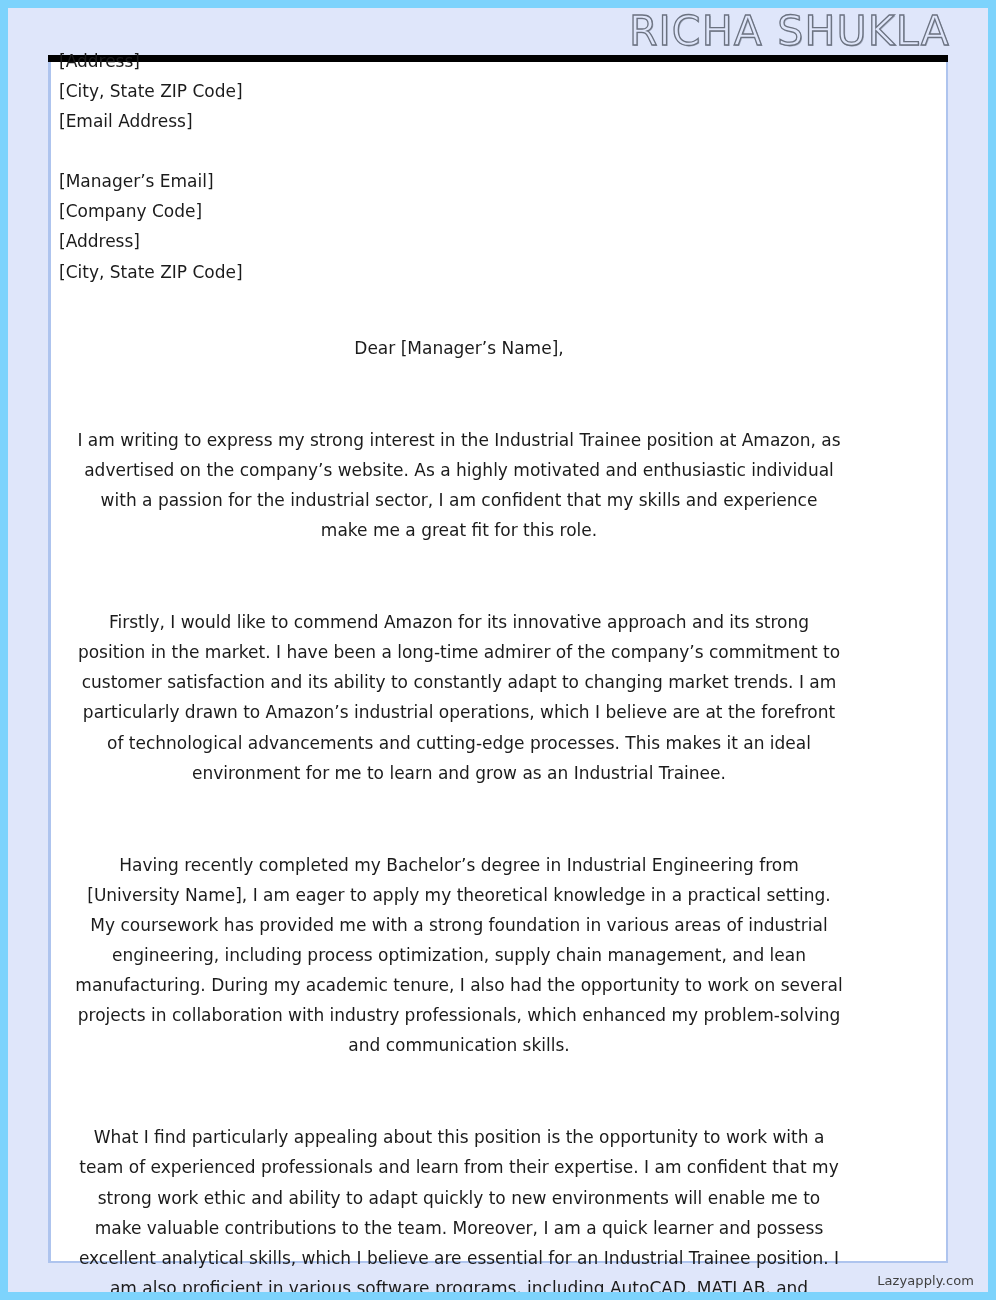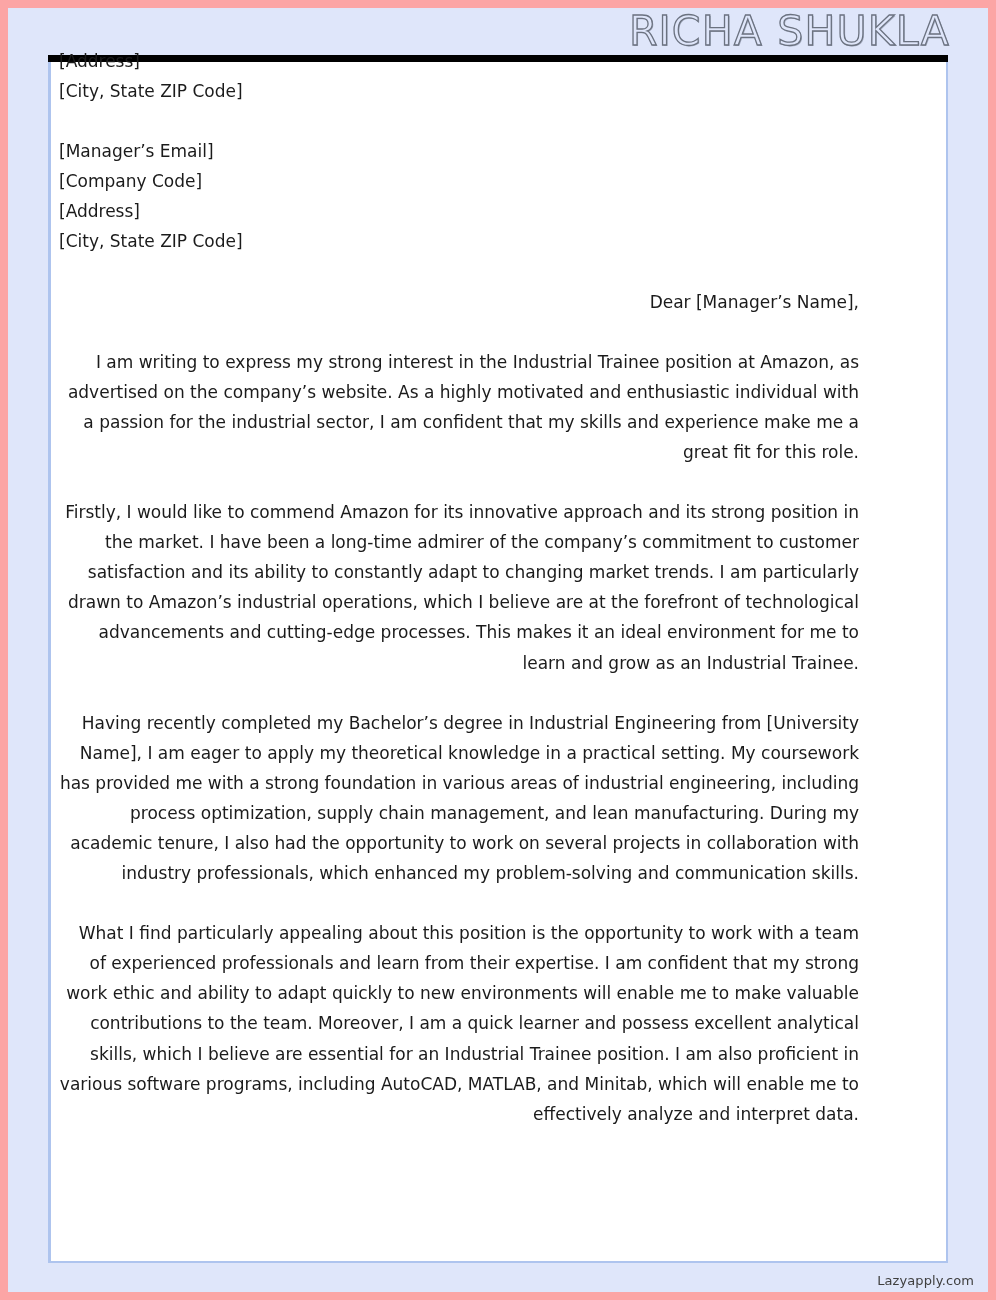--- a/index.html
+++ b/index.html
@@ -13,21 +13,21 @@
   body {
     background: #000000;
     font-family: "DejaVu Sans", sans-serif;
   }
 
   
   #canvas {
     position: relative;
     width: 996px;
     height: 1300px;
-    background: #fca5a5;
+    background: #7dd3fc;
     overflow: hidden;
   }
 
   
   #backdrop {
     position: absolute;
     left: 8px;
     top: 8px;
     width: 980px;
     height: 1284px;
@@ -99,22 +99,22 @@
 
   #letter .addr-line {
     white-space: pre;
   }
 
   #letter .gap {
     height: 30px;
   }
 
   #letter p {
-    margin: 0;
-    text-align: right;
+    margin: 16px;
+    text-align: center;
   }
 
   
   #watermark {
     position: absolute;
     right: 14px;
     bottom: 4px;
     font-family: "DejaVu Sans", sans-serif;
     font-size: 13px;
     color: #3f3f3f;
@@ -136,20 +136,21 @@
 
     <div id="title-rule"></div>
 
     <div id="page"></div>
 
     <div id="letter">
 
       <div>
         <div class="addr-line">[Address]</div>
         <div class="addr-line">[City, State ZIP Code]</div>
+        <div class="addr-line">[Email Address]</div>
       </div>
 
       <div class="gap"></div>
 
       <div>
         <div class="addr-line">[Manager’s Email]</div>
         <div class="addr-line">[Company Code]</div>
         <div class="addr-line">[Address]</div>
         <div class="addr-line">[City, State ZIP Code]</div>
       </div>

